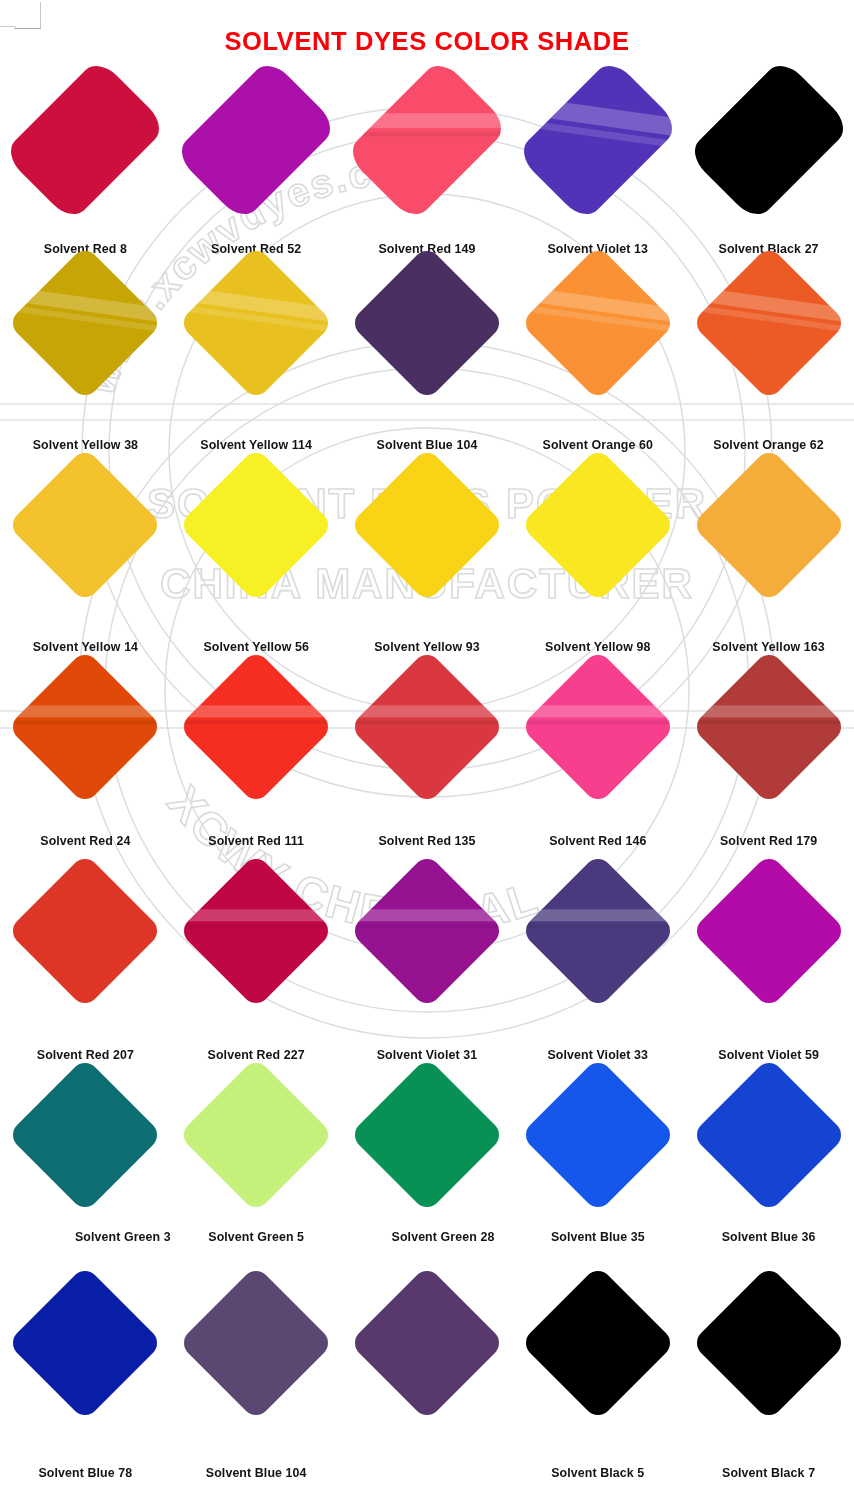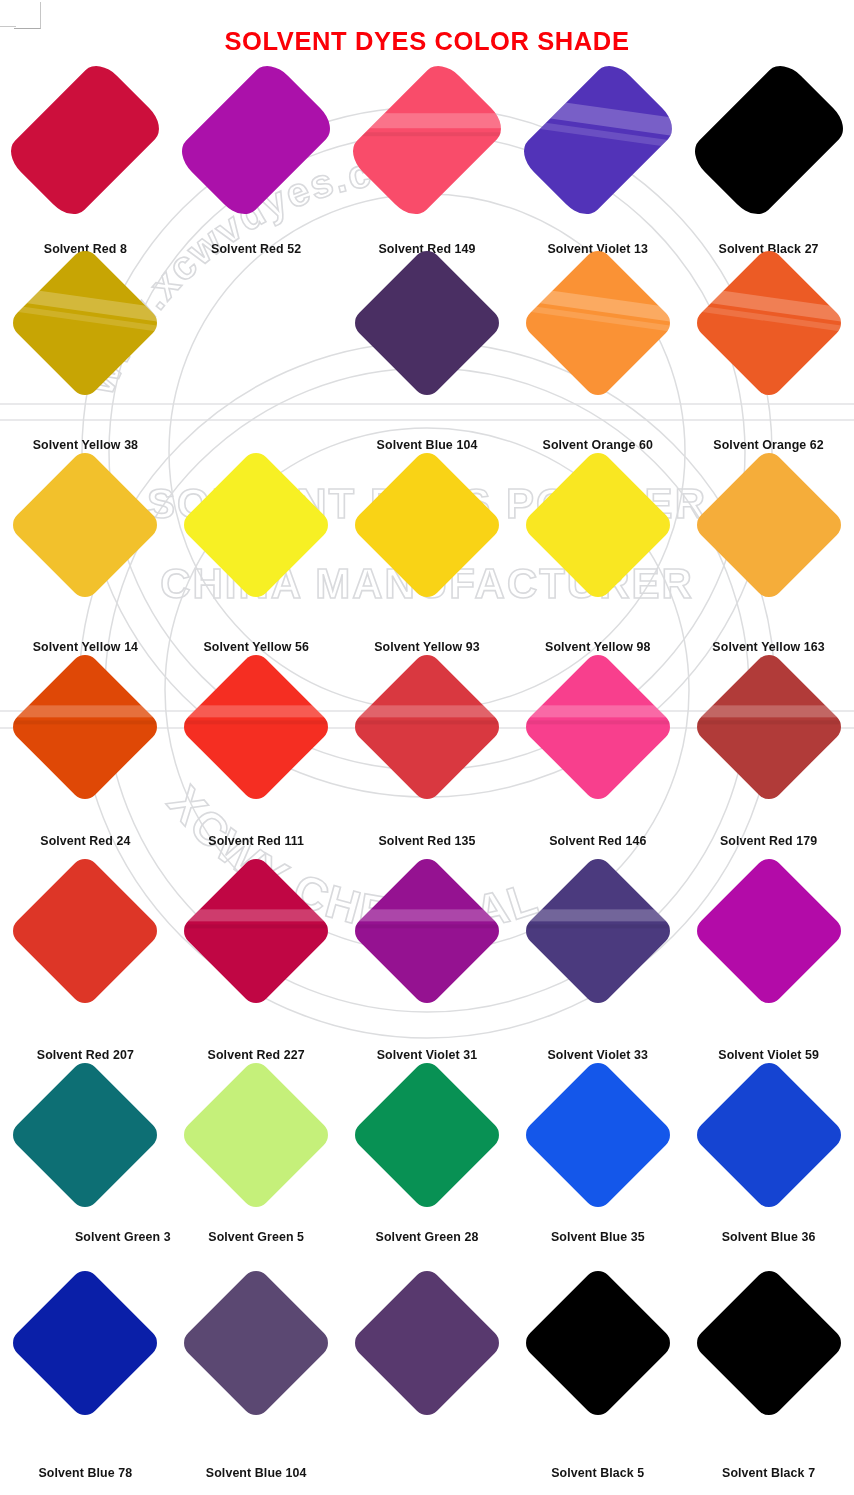--- a/index.html
+++ b/index.html
@@ -203,46 +203,57 @@
         <div class="swatch-box">
           <div class="diamond" title="Solvent Yellow 21" style="background: rgb(199, 165, 4);">
             <div class="sheen">
               <i style="left:0;top:26%;width:100%;height:13%;transform:rotate(8deg);"></i>
               <i style="left:0;top:43%;width:100%;height:5%;transform:rotate(8deg);background:rgba(255,255,255,.14);"></i>
             </div>
           </div>
         </div>
         <div class="label" style="position: absolute; left: 0px; width: 170.8px; top: 164px;">Solvent Yellow 38</div>
       </div>
-      <div class="cell" style="left: 341.6px; top: 268px;">
-        <div class="swatch-box">
-          <div class="diamond" title="Solvent Blue 104" style="background: rgb(74, 47, 99);"></div>
-        </div>
-        <div class="label" style="position: absolute; left: 0px; width: 170.8px; top: 164px;">Solvent Blue 104</div>
-      </div>
-      <div class="cell" style="left: 512.4px; top: 268px;">
-        <div class="swatch-box">
-          <div class="diamond" title="Solvent Orange 60" style="background: rgb(250, 146, 53);">
+      <div class="cell" style="left: 170.8px; top: 268px;">
+        <div class="swatch-box">
+          <div class="diamond" title="Solvent Yellow 114" style="background: rgb(232, 192, 31);">
             <div class="sheen">
               <i style="left:0;top:26%;width:100%;height:13%;transform:rotate(8deg);"></i>
               <i style="left:0;top:43%;width:100%;height:5%;transform:rotate(8deg);background:rgba(255,255,255,.14);"></i>
             </div>
           </div>
         </div>
-        <div class="label" style="position: absolute; left: 0px; width: 170.8px; top: 164px;">Solvent Orange 60</div>
-      </div>
-      <div class="cell" style="left: 683.2px; top: 268px;">
-        <div class="swatch-box">
-          <div class="diamond" title="Solvent Orange 62" style="background: rgb(236, 91, 37);">
+        <div class="label" style="position: absolute; left: 0px; width: 170.8px; top: 164px;">Solvent Yellow 114</div>
+      </div>
+      <div class="cell" style="left: 341.6px; top: 268px;">
+        <div class="swatch-box">
+          <div class="diamond" title="Solvent Blue 104" style="background: rgb(74, 47, 99);"></div>
+        </div>
+        <div class="label" style="position: absolute; left: 0px; width: 170.8px; top: 164px;">Solvent Blue 104</div>
+      </div>
+      <div class="cell" style="left: 512.4px; top: 268px;">
+        <div class="swatch-box">
+          <div class="diamond" title="Solvent Orange 60" style="background: rgb(250, 146, 53);">
             <div class="sheen">
               <i style="left:0;top:26%;width:100%;height:13%;transform:rotate(8deg);"></i>
               <i style="left:0;top:43%;width:100%;height:5%;transform:rotate(8deg);background:rgba(255,255,255,.14);"></i>
             </div>
           </div>
         </div>
+        <div class="label" style="position: absolute; left: 0px; width: 170.8px; top: 164px;">Solvent Orange 60</div>
+      </div>
+      <div class="cell" style="left: 683.2px; top: 268px;">
+        <div class="swatch-box">
+          <div class="diamond" title="Solvent Orange 62" style="background: rgb(236, 91, 37);">
+            <div class="sheen">
+              <i style="left:0;top:26%;width:100%;height:13%;transform:rotate(8deg);"></i>
+              <i style="left:0;top:43%;width:100%;height:5%;transform:rotate(8deg);background:rgba(255,255,255,.14);"></i>
+            </div>
+          </div>
+        </div>
         <div class="label" style="position: absolute; left: 0px; width: 170.8px; top: 164px;">Solvent Orange 62</div>
       </div>
       <div class="cell" style="left: 0px; top: 470px;">
         <div class="swatch-box">
           <div class="diamond" title="Solvent Yellow 14" style="background: rgb(242, 193, 44);"></div>
         </div>
         <div class="label" style="position: absolute; left: 0px; width: 170.8px; top: 164px;">Solvent Yellow 14</div>
       </div>
       <div class="cell" style="left: 170.8px; top: 470px;">
         <div class="swatch-box">
@@ -377,21 +388,21 @@
       <div class="cell" style="left: 170.8px; top: 1080px;">
         <div class="swatch-box">
           <div class="diamond" title="Solvent Green 5" style="background: rgb(197, 240, 122);"></div>
         </div>
         <div class="label" style="position: absolute; left: 0px; width: 170.8px; top: 144px;">Solvent Green 5</div>
       </div>
       <div class="cell" style="left: 341.6px; top: 1080px;">
         <div class="swatch-box">
           <div class="diamond" title="Solvent Green 28" style="background: rgb(8, 145, 84);"></div>
         </div>
-        <div class="label" style="position: absolute; left: 0px; width: 170.8px; top: 144px;">Solvent Green 28</div>
+        <div class="label" style="position: absolute; left: 16px; width: 170.8px; top: 144px;">Solvent Green 28</div>
       </div>
       <div class="cell" style="left: 512.4px; top: 1080px;">
         <div class="swatch-box">
           <div class="diamond" title="Solvent Blue 35" style="background: rgb(20, 87, 234);"></div>
         </div>
         <div class="label" style="position: absolute; left: 0px; width: 170.8px; top: 144px;">Solvent Blue 35</div>
       </div>
       <div class="cell" style="left: 683.2px; top: 1080px;">
         <div class="swatch-box">
           <div class="diamond" title="Solvent Blue 36" style="background: rgb(21, 68, 210);"></div>

